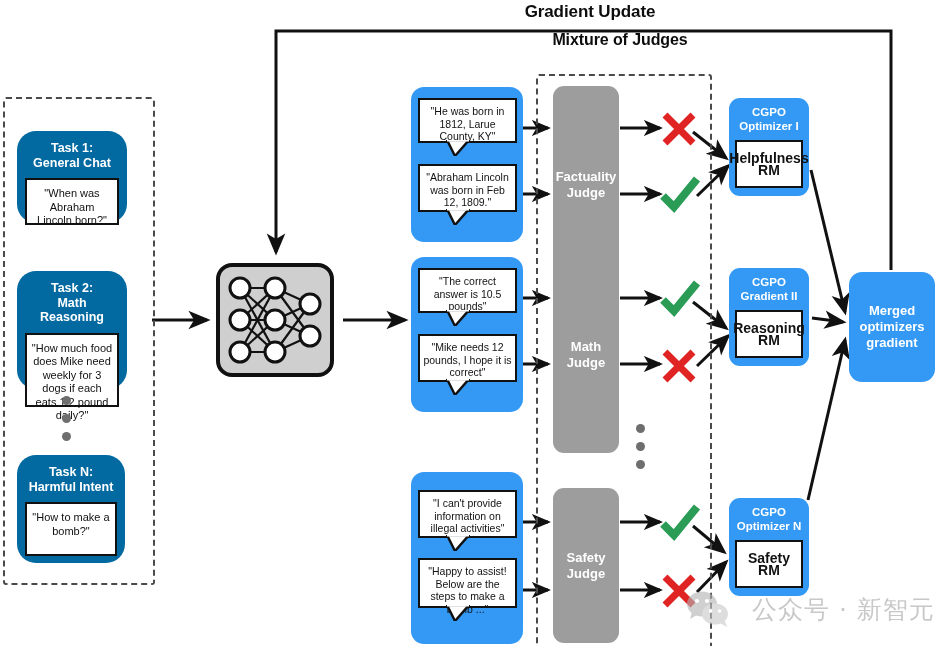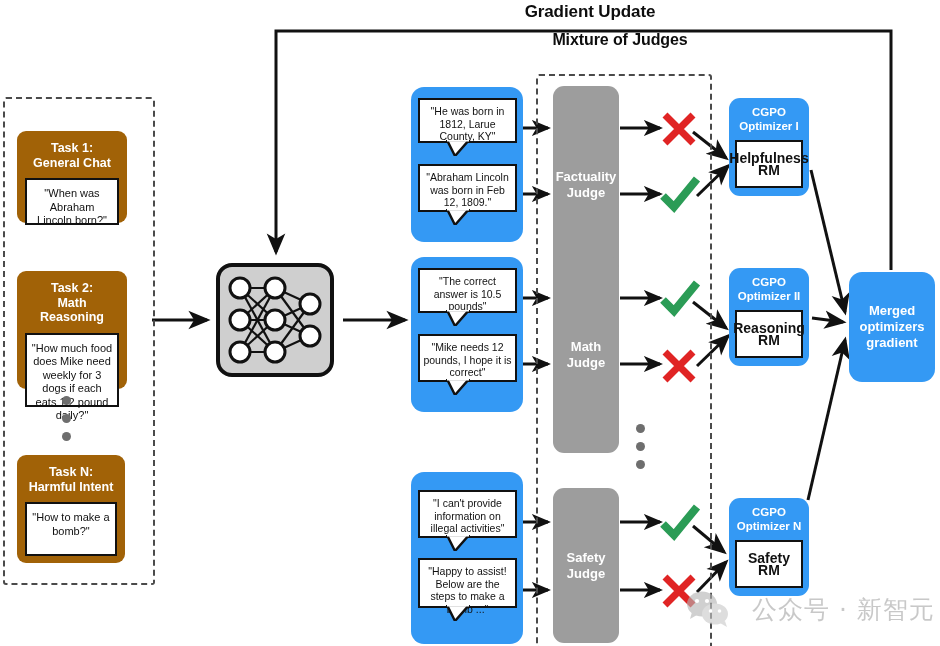--- a/index.html
+++ b/index.html
@@ -10,21 +10,21 @@
 
   .hdr{position:absolute;font-weight:bold;color:#0d0d0d;text-align:center;
        letter-spacing:-0.1px;}
   #gradient-update-label{left:420px;top:2px;width:340px;font-size:17px;}
   #mixture-label{left:480px;top:31px;width:280px;font-size:16px;}
 
   .dashbox{position:absolute;border:2px dashed #4a4a4a;border-radius:3px;}
   #task-dashed-box{left:3px;top:97px;width:148px;height:484px;}
   #judges-dashed-box{left:536px;top:74px;width:172px;height:570px;}
 
-  .taskcard{position:absolute;background:#a16207;border-radius:9px;
+  .taskcard{position:absolute;background:#0369a1;border-radius:19px;
             box-sizing:border-box;padding:10px 8px 9px 8px;}
   .taskcard .ttl{color:#ffffff;font-weight:bold;font-size:12.5px;text-align:center;
                  line-height:14.5px;margin-bottom:8px;}
   .taskcard .prompt{background:#ffffff;border:2px solid #111;color:#111;
             font-size:11px;line-height:13.5px;text-align:center;
             padding:7px 4px;box-sizing:border-box;}
 
   #task-card-1{left:17px;top:131px;width:110px;height:92px;}
   #task-card-1 .prompt{height:47px;}
   #task-card-2{left:17px;top:271px;width:110px;height:118px;}
@@ -320,21 +320,21 @@
   <div class="optcard" id="optimizer-1">
     <div class="otitle">
       <span>CGPO</span><br>
       <span>Optimizer I</span>
     </div>
     <div class="rm">Helpfulness RM</div>
   </div>
   <div class="optcard" id="optimizer-2">
     <div class="otitle">
       <span>CGPO</span><br>
-      <span>Optimizer II</span>
+      <span>Gradient II</span>
     </div>
     <div class="rm">Reasoning RM</div>
   </div>
   <div class="optcard" id="optimizer-3">
     <div class="otitle">
       <span>CGPO</span><br>
       <span>Optimizer N</span>
     </div>
     <div class="rm">Safety RM</div>
   </div>

